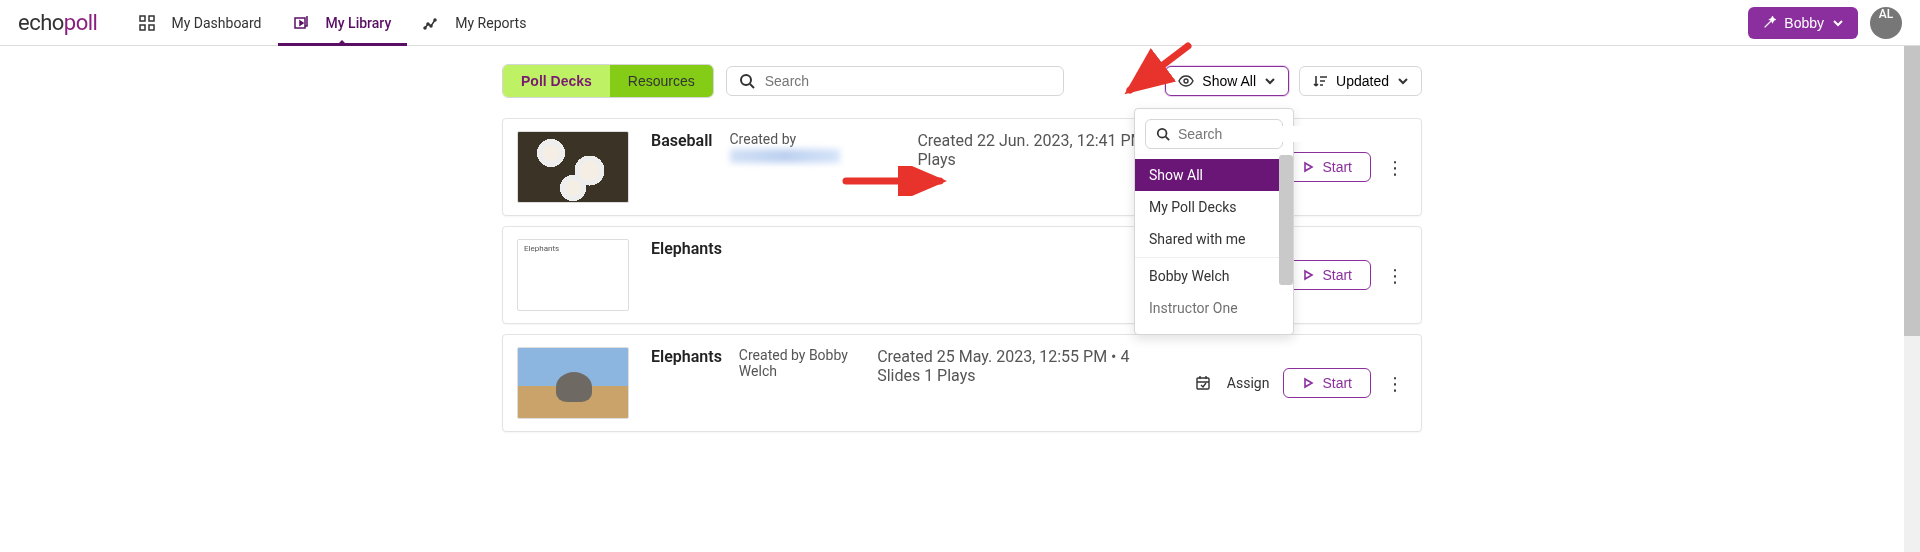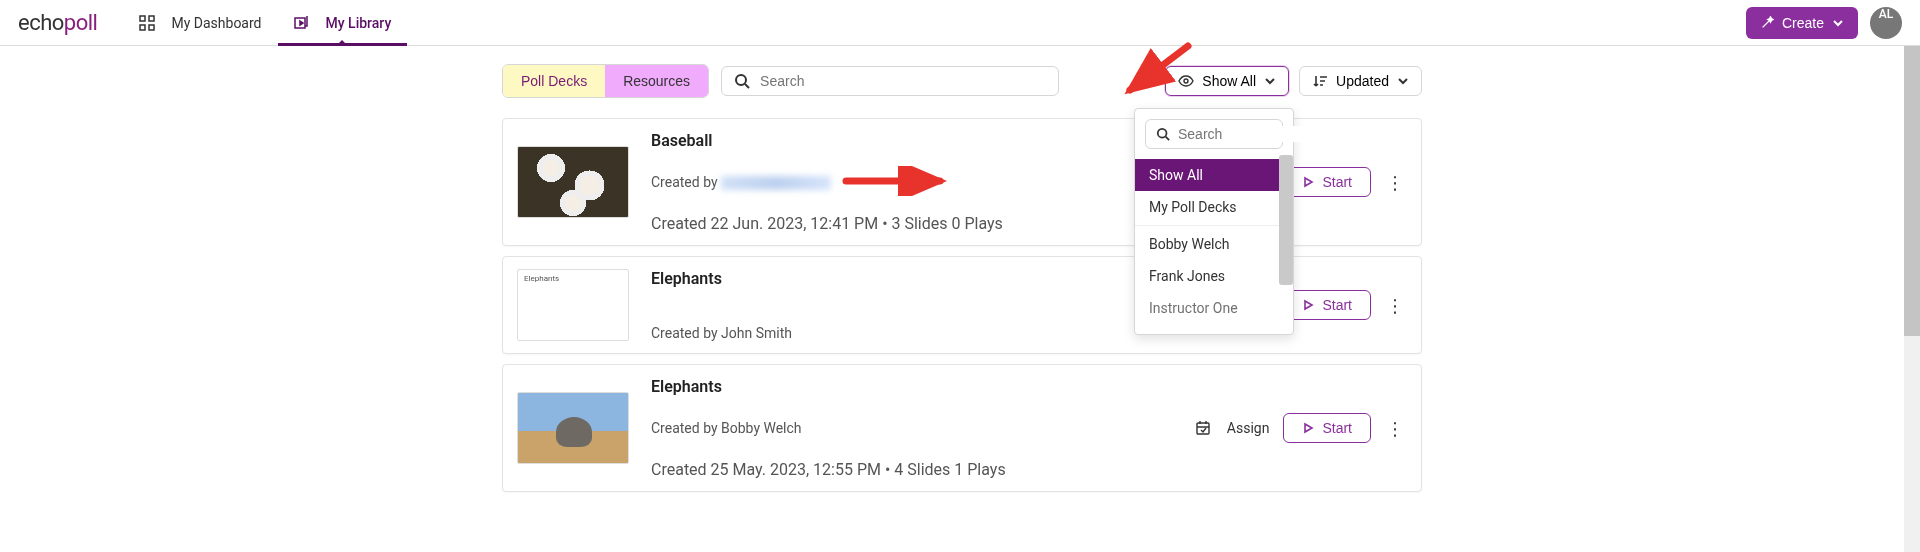--- a/index.html
+++ b/index.html
@@ -20,40 +20,40 @@
   .create-btn { background: #8c2f9e; color: #fff; border: none; border-radius: 6px; padding: 8px 14px; font-size: 14px; font-weight: 500; display: flex; align-items: center; gap: 8px; cursor: pointer; }
   .avatar { width: 32px; height: 32px; border-radius: 50%; background: #777; color: #fff; display: flex; align-items: flex-start; justify-content: center; font-size: 12px; font-weight: 500; }
 
   
   .content { width: 1560px; margin: 0 auto; padding: 18px 0 0 0; position: relative; }
   .content-inner { width: 920px; margin-left: 322px; position: relative; }
 
   
   .toolbar { display: flex; align-items: center; gap: 12px; margin-bottom: 20px; position: relative; }
   .segmented { display: flex; border: 1px solid #d6d6d6; border-radius: 6px; overflow: hidden; }
-  .segmented button { border: none; background: #f0abfc; padding: 8px 18px; font-size: 14px; cursor: pointer; color: #333; }
-  .segmented button.active { background: #fef9c3; color: #7a1a73; font-weight: 400; }
+  .segmented button { border: none; background: #84cc16; padding: 8px 18px; font-size: 14px; cursor: pointer; color: #333; }
+  .segmented button.active { background: #bef264; color: #7a1a73; font-weight: 700; }
   .searchbox { flex: 0 0 338px; display: flex; align-items: center; border: 1px solid #d6d6d6; border-radius: 6px; padding: 6px 12px; gap: 10px; }
   .searchbox input { border: none; outline: none; flex: 1; font-size: 14px; }
   .toolbar-right { margin-left: auto; display: flex; gap: 10px; }
   .pill-btn { display: flex; align-items: center; gap: 8px; border: 1px solid #d6d6d6; border-radius: 6px; padding: 6px 12px; background: #fff; cursor: pointer; font-size: 14px; }
   .pill-btn.open { border-color: #8c2f9e; box-shadow: 0 0 0 1px #8c2f9e33; }
 
   
   .card { border: 1px solid #e3e3e3; border-radius: 4px; box-shadow: 0 1px 2px rgba(0,0,0,0.04); display: flex; align-items: stretch; margin-bottom: 10px; background: #fff; }
   .thumb { width: 140px; flex: 0 0 140px; display: flex; align-items: center; justify-content: center; padding: 12px; }
   .thumb-inner { width: 112px; height: 72px; border: 1px solid #ddd; border-radius: 2px; overflow: hidden; position: relative; background: #fff; }
   .thumb-baseball { background: radial-gradient(circle at 30% 30%, #f5eee4 0 8px, #eee 8px 14px, transparent 14px),
                       radial-gradient(circle at 65% 55%, #f5eee4 0 10px, #eee 10px 15px, transparent 15px),
                       radial-gradient(circle at 50% 80%, #f5eee4 0 8px, #eee 8px 13px, transparent 13px),
                       #3a3326; }
   .thumb-elephant { background: linear-gradient(#8cb6e0 0 55%, #c9a36a 55% 100%); position: relative; }
   .thumb-elephant::after { content: ""; position: absolute; left: 38px; top: 24px; width: 36px; height: 30px; background: #6e6a63; border-radius: 50% 50% 30% 30%; }
   .thumb-label { position: absolute; top: 4px; left: 6px; font-size: 8px; color: #555; }
-  .cardbody { flex: 1; padding: 12px 16px 12px 8px; display: flex; flex-direction: column; gap: 24px; justify-content: space-between; }
+  .cardbody { flex: 1; padding: 12px 16px 12px 8px; display: flex; flex-direction: row; gap: 17px; }
   .cardtitle { font-size: 16px; font-weight: 600; color: #222; }
   .cardsub { font-size: 14px; color: #555; }
   .blur { filter: blur(3px); background: linear-gradient(90deg,#d1e0f6,#bcd0ef,#d6e4fa); color: transparent; display: inline-block; width: 110px; height: 14px; vertical-align: middle; }
   .cardmeta { font-size: 16px; color: #555; }
   .cardactions { display: flex; align-items: center; gap: 14px; padding: 0 16px; }
   .assign { display: flex; align-items: center; gap: 16px; cursor: pointer; font-size: 14px; color: #333; }
   .start-btn { border: 1px solid #8c2f9e; color: #8c2f9e; background: #fff; border-radius: 6px; padding: 6px 18px; display: flex; align-items: center; gap: 8px; cursor: pointer; font-size: 14px; }
   .kebab { width: 20px; height: 28px; display: flex; align-items: center; justify-content: center; cursor: pointer; font-size: 18px; }
 
   
@@ -99,30 +99,42 @@
     <div class="navitem active">
       <span class="navicon">
         <svg viewBox="0 0 16 16" width="16" height="16" fill="none" stroke="#5a0f65" stroke-width="1.5">
             <rect x="1" y="3" width="10" height="10"></rect>
             <path d="M13 1v10h-2"></path>
             <path d="M6 6l3 2-3 2z" fill="#5a0f65"></path>
           </svg>
       </span>
       <span>My Library</span>
     </div>
+    <div class="navitem">
+      <span class="navicon">
+        <svg viewBox="0 0 16 16" width="16" height="16" fill="none" stroke="#333" stroke-width="1.5">
+            <path d="M2 13l3-4 3 2 4-6"></path>
+            <circle cx="2" cy="13" r="1" fill="#333"></circle>
+            <circle cx="5" cy="9" r="1" fill="#333"></circle>
+            <circle cx="8" cy="11" r="1" fill="#333"></circle>
+            <circle cx="12" cy="5" r="1" fill="#333"></circle>
+          </svg>
+      </span>
+      <span>My Reports</span>
+    </div>
   </div>
   <div class="topbar-right">
     <button class="create-btn">
       <span>
         <svg viewBox="0 0 16 16" width="14" height="14" fill="none" stroke="#fff" stroke-width="1.6">
             <path d="M3 13L13 3"></path>
             <path d="M12 1l1 2 2 1-2 1-1 2-1-2-2-1 2-1z" fill="#fff"></path>
           </svg>
       </span>
-      <span>Create</span>
+      <span>Bobby</span>
       <span>
         <svg viewBox="0 0 12 12" width="12" height="12" fill="none" stroke="#fff" stroke-width="2">
             <path d="M2 4l4 4 4-4"></path>
           </svg>
       </span>
     </button>
     <div class="avatar">
       <span>AL</span>
     </div>
   </div>
@@ -182,23 +194,23 @@
             <svg viewBox="0 0 16 16" width="14" height="14" fill="none" stroke="#333" stroke-width="2">
                 <circle cx="7" cy="7" r="5"></circle>
                 <path d="M11 11l4 4"></path>
               </svg>
           </span>
           <input type="text" placeholder="Search" style="">
         </div>
         <div class="dd-list">
           <div class="dd-item selected"><span>Show All</span></div>
           <div class="dd-item"><span>My Poll Decks</span></div>
+          <div class="dd-item"><span>Shared with me</span></div>
           <div class="dd-divider"></div>
           <div class="dd-item"><span>Bobby Welch</span></div>
-          <div class="dd-item"><span>Frank Jones</span></div>
           <div class="dd-item" style="opacity:.7; padding-bottom:18px;"><span>Instructor One</span></div>
         </div>
         <div class="dd-scrollbar"></div>
       </div>
     </div>
 
     <div class="card">
       <div class="thumb">
         <div class="thumb-inner thumb-baseball"></div>
       </div>
@@ -225,23 +237,20 @@
     </div>
 
     <div class="card">
       <div class="thumb">
         <div class="thumb-inner">
           <span class="thumb-label">Elephants</span>
         </div>
       </div>
       <div class="cardbody">
         <div class="cardtitle">Elephants</div>
-        <div class="cardsub">
-          <span>Created by  </span><span>John Smith</span>
-        </div>
       </div>
       <div class="cardactions">
         <button class="start-btn">
           <span>
               <svg viewBox="0 0 12 12" width="12" height="12" fill="none" stroke="#8c2f9e" stroke-width="1.6">
                 <path d="M3 2l7 4-7 4z"></path>
               </svg>
             </span>
           <span>Start</span>
         </button>

